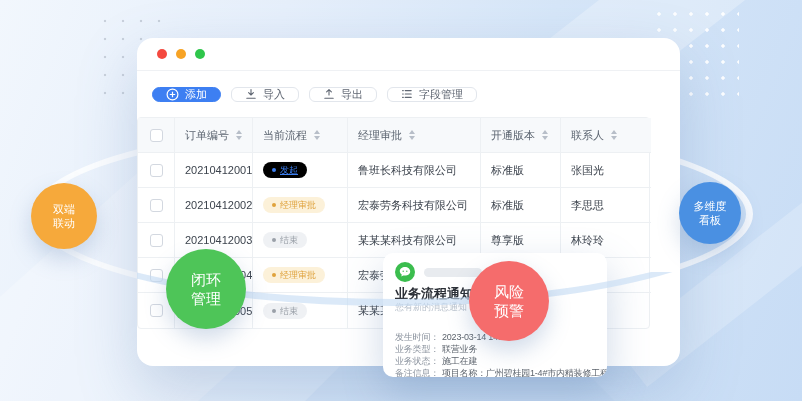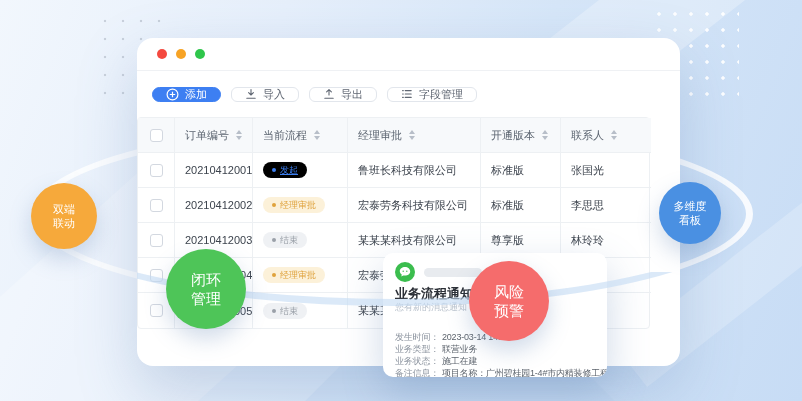--- a/index.html
+++ b/index.html
@@ -81,21 +81,21 @@
   .n-field { display:flex; font-size:9px; line-height:12px; letter-spacing:-.2px; }
   .n-label { color:#8b939e; flex:0 0 47px; }
   .n-value { color:#5d646d; white-space:nowrap; }
   .n-field.indent .n-label { flex:0 0 47px; }
 
   
   .badge { position:absolute; border-radius:50%; color:#fff; display:flex; flex-direction:column;
     align-items:center; justify-content:center; text-align:center; z-index:6; line-height:1.3;
     box-shadow:0 10px 22px rgba(90,125,175,.28); }
   .badge.orange { left:31px;  top:183px; width:66px; height:66px; font-size:11px; background:#f6a93b; }
-  .badge.blue   { left:659px; top:182px; width:62px; height:62px; font-size:11px; background:#4a90e2; }
+  .badge.blue   { left:679px; top:182px; width:62px; height:62px; font-size:11px; background:#4a90e2; }
   .badge.green  { left:166px; top:249px; width:80px; height:80px; font-size:15px; background:#4ec558; }
   .badge.red    { left:469px; top:261px; width:80px; height:80px; font-size:15px; background:#f56c6c; }
 </style>
 </head>
 <body>
 
 <div class="scene">
 
   <div class="streak s1"></div>
   <div class="streak s2"></div>

